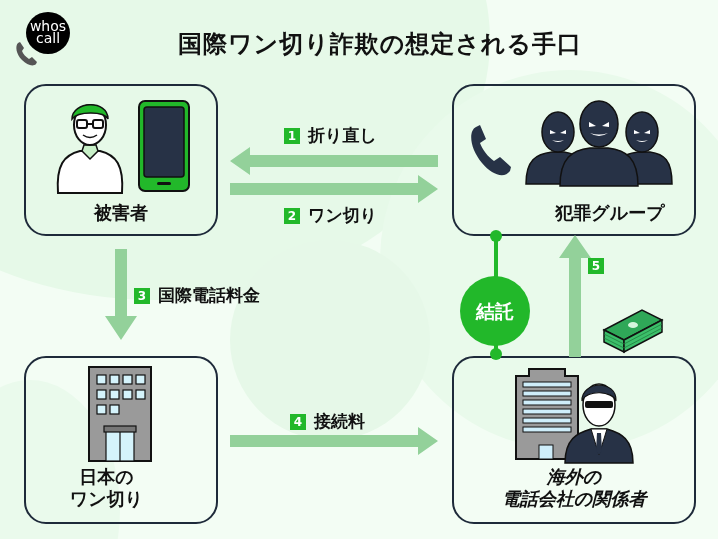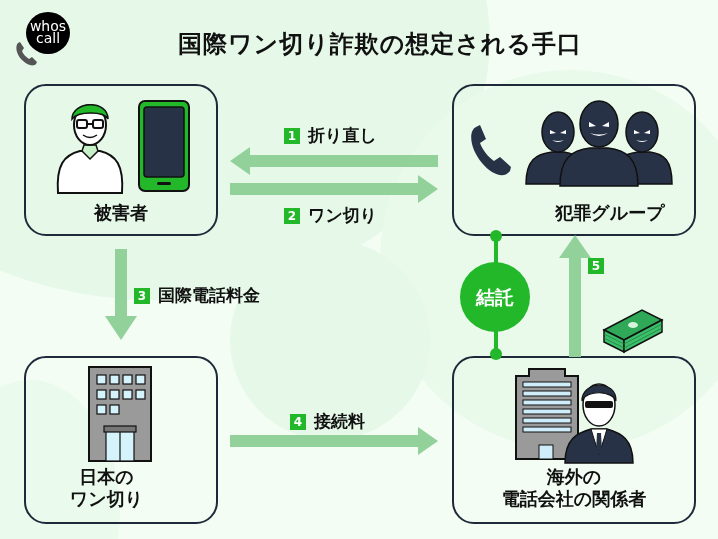--- a/index.html
+++ b/index.html
@@ -119,21 +119,21 @@
   </g>
 </svg>
 <svg style="left:563px;top:375px;" width="72" height="90" viewBox="0 0 72 90">
   <path d="M2 88 C2 64 14 58 28 54 L44 54 C58 58 70 64 70 88 Z" fill="#273246" stroke="#111" stroke-width="1.5"></path>
   <path d="M28 54 L36 80 L44 54 Z" fill="#fff" stroke="#111" stroke-width="1"></path>
   <path d="M34 58 L38 58 L39 76 L36 80 L33 76 Z" fill="#273246"></path>
   <ellipse cx="36" cy="30" rx="16" ry="21" fill="#fff" stroke="#111" stroke-width="1.5"></ellipse>
   <path d="M19 26 C18 6 54 4 53 26 C50 16 24 14 19 26 Z" fill="#273246" stroke="#111" stroke-width="1.2"></path>
   <rect x="22" y="26" width="28" height="7" rx="2" fill="#111"></rect>
 </svg>
-<div class="label" style="left:452px;top:466px;width:244px;font-size:18px;">
+<div class="label" style="left:452px;top:466px;width:244px;font-size:18px;font-style:italic;">
   <div>海外の</div>
   <div>電話会社の関係者</div>
 </div>
 
 <svg style="left:228px;top:146px;" width="212" height="30" viewBox="0 0 212 30">
   <path d="M210 9 L22 9 L22 1 L2 15 L22 29 L22 21 L210 21 Z" fill="#93d19a"></path>
 </svg>
 <svg style="left:228px;top:174px;" width="212" height="30" viewBox="0 0 212 30">
   <path d="M2 9 L190 9 L190 1 L210 15 L190 29 L190 21 L2 21 Z" fill="#93d19a"></path>
 </svg>
@@ -178,15 +178,15 @@
       <line x1="22" y1="36" x2="60" y2="16"></line>
       <line x1="22" y1="40" x2="60" y2="20"></line>
     </g>
 </svg>
 
 <svg style="left:488px;top:230px;" width="16" height="130" viewBox="0 0 16 130">
   <line x1="8" y1="6" x2="8" y2="124" stroke="#22b82a" stroke-width="4"></line>
   <circle cx="8" cy="6" r="6" fill="#22b82a"></circle>
   <circle cx="8" cy="124" r="6" fill="#22b82a"></circle>
 </svg>
-<div class="abs" style="left:460px;top:262px;width:70px;height:70px;border-radius:50%;background:#22b82a;color:#fff;font-size:19px;font-weight:bold;text-align:center;line-height:70px;">
+<div class="abs" style="left:460px;top:276px;width:70px;height:70px;border-radius:50%;background:#22b82a;color:#fff;font-size:19px;font-weight:bold;text-align:center;line-height:70px;">
   <span>結託</span>
 </div>
 
 </body></html>

